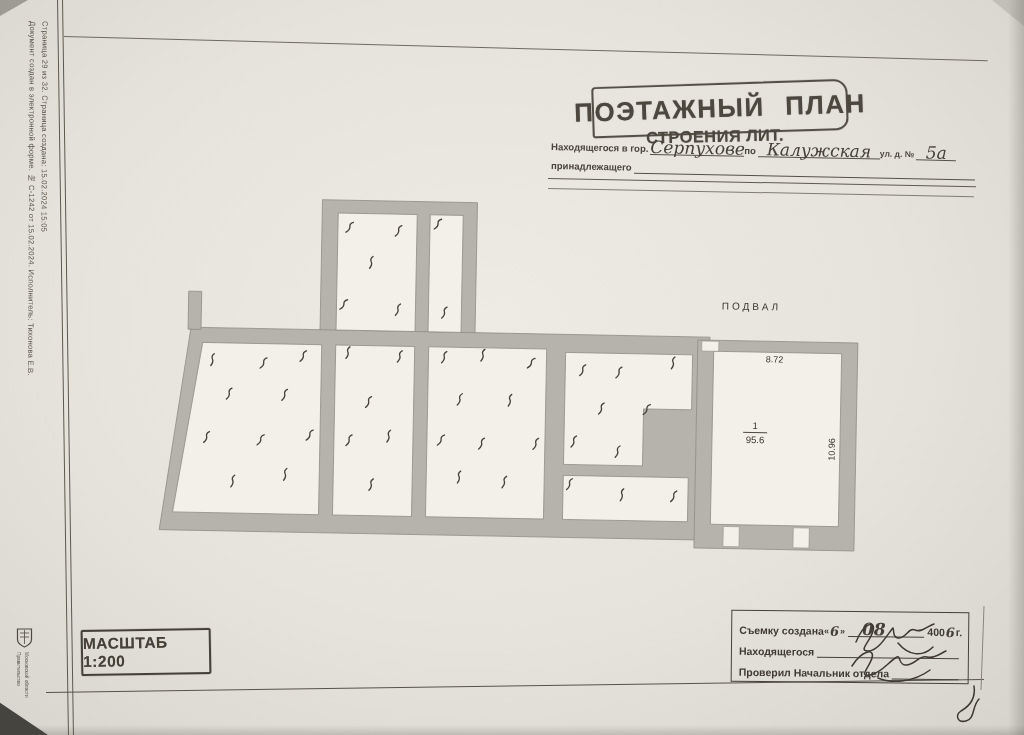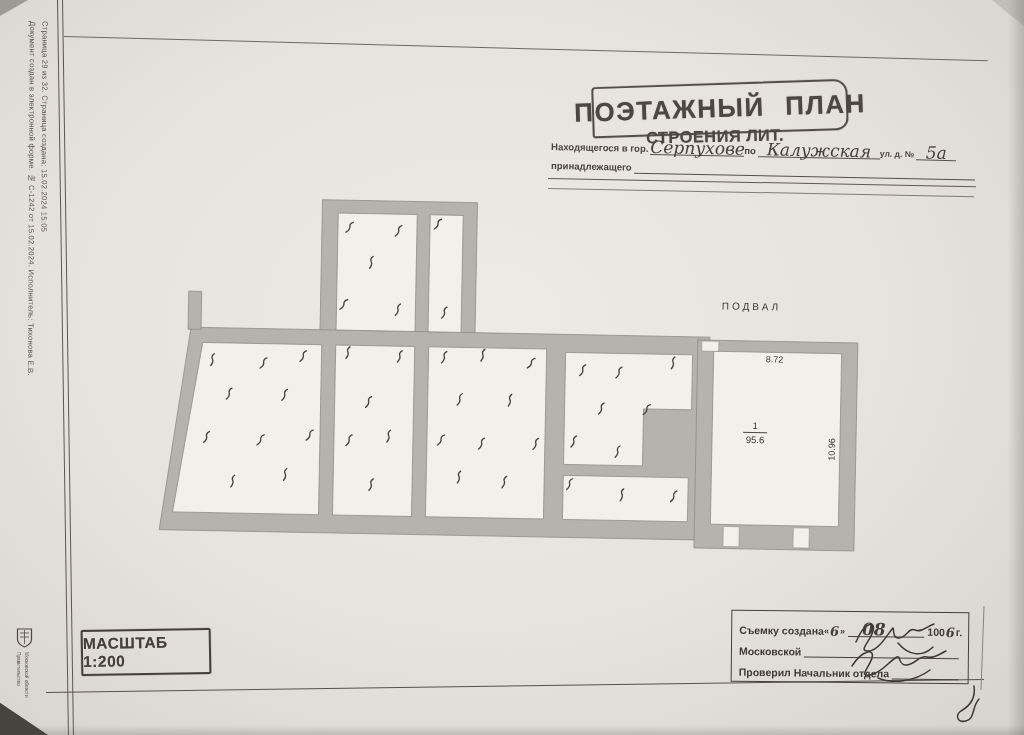--- a/index.html
+++ b/index.html
@@ -216,26 +216,26 @@
 
 <div class="survey-box">
   <div class="srow">
     <span>Съемку создана</span>
     <span class="quote">«</span>
     <span class="hand hand-day">6</span>
     <span class="quote">»</span>
     <span class="sline">
       <span class="hand">08</span>
     </span>
-    <span>100</span>
+    <span>400</span>
     <span class="hand hand-day">6</span>
     <span>г.</span>
   </div>
   <div class="srow">
-    <span>Московской</span>
+    <span>Находящегося</span>
     <span class="sline"></span>
   </div>
   <div class="srow">
     <span>Проверил Начальник отдела</span>
     <span class="sline"></span>
   </div>
 </div>
 
 <svg class="overlay-svg" width="1024" height="735" viewBox="0 0 1024 735">
   <line class="thinline" x1="984" y1="606" x2="981" y2="690"></line>

